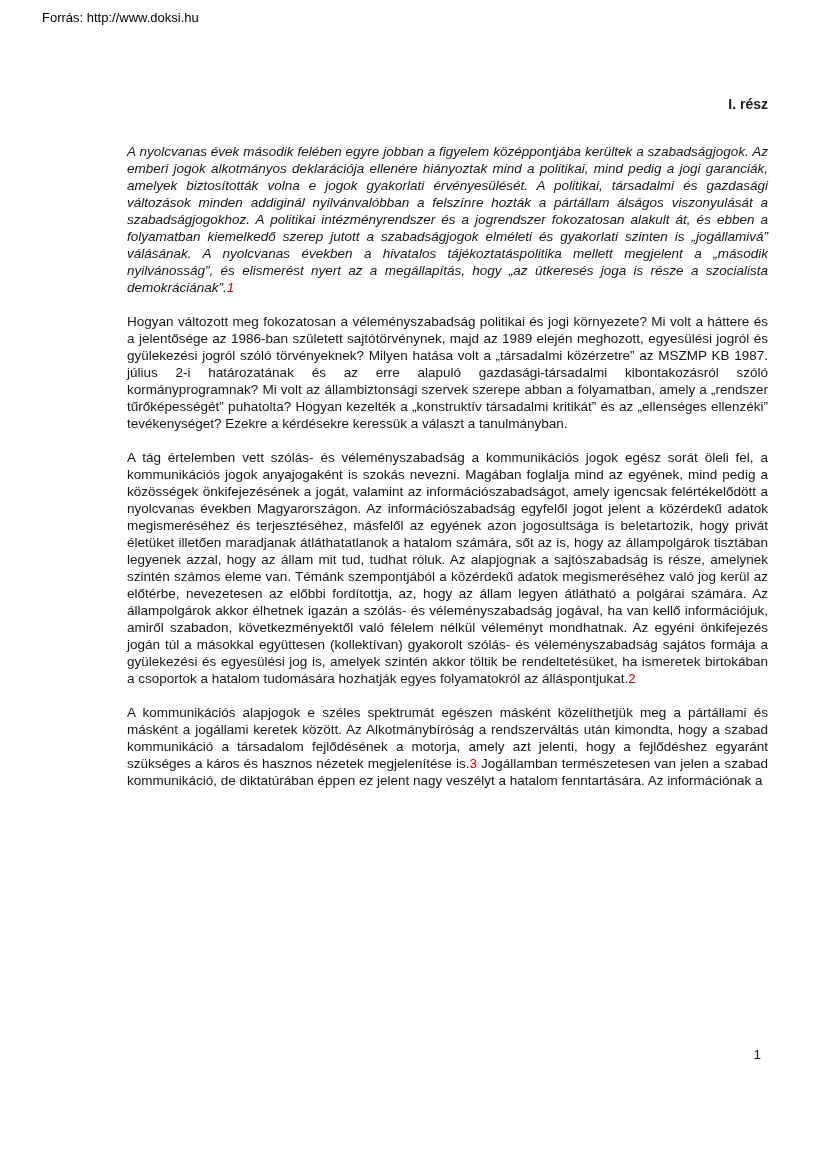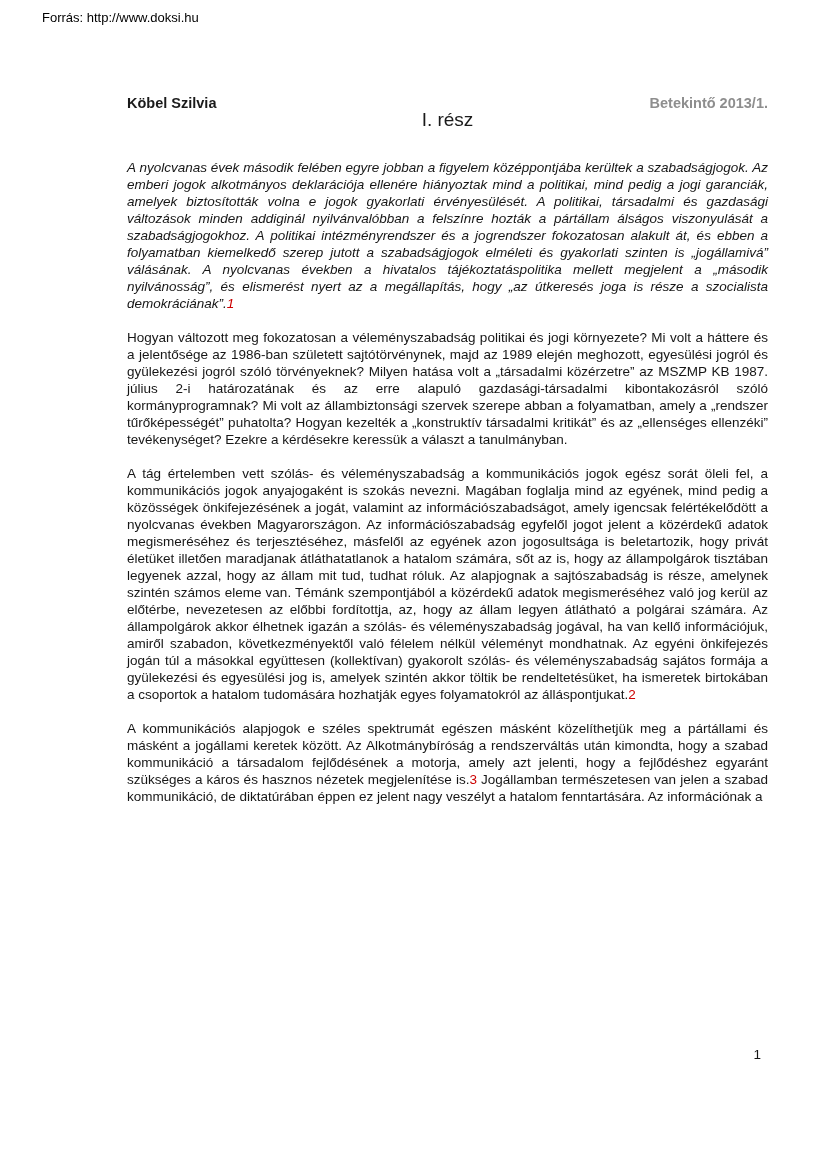--- a/index.html
+++ b/index.html
@@ -53,24 +53,24 @@
   .doc-subtitle {
     margin: 2px 0 0 0;
     font-size: 15px;
     line-height: 17px;
     font-weight: bold;
     text-align: center;
     color: #1a1a1a;
   }
   .doc-part {
     margin: 1px 0 0 0;
-    font-size: 19px;
+    font-size: 14px;
     line-height: 16px;
-    font-weight: normal;
-    text-align: center;
+    font-weight: bold;
+    text-align: right;
     color: #1a1a1a;
   }
   .body-p {
     margin: 0 0 17px 0;
     font-size: 13.5px;
     line-height: 17px;
     text-align: justify;
     color: #161616;
   }
   .body-p.first {
@@ -99,24 +99,20 @@
 </style>
 </head>
 <body>
 
 <div class="page">
 
   <div class="source-line">Forrás: http://www.doksi.hu</div>
 
   <div class="content">
 
-    <div class="byline-row">
-      <span class="author">Köbel Szilvia</span>
-      <span class="journal">Betekintő 2013/1.</span>
-    </div>
 
 
 
     <div class="doc-part">I. rész</div>
 
     <p class="body-p first"><span>A nyolcvanas évek második felében egyre jobban a figyelem középpontjába kerültek a szabadságjogok. Az emberi jogok alkotmányos deklarációja ellenére hiányoztak mind a politikai, mind pedig a jogi garanciák, amelyek biztosították volna e jogok gyakorlati érvényesülését. A politikai, társadalmi és gazdasági változások minden addiginál nyilvánvalóbban a felszínre hozták a pártállam álságos viszonyulását a szabadságjogokhoz. A politikai intézményrendszer és a jogrendszer fokozatosan alakult át, és ebben a folyamatban kiemelkedő szerep jutott a szabadságjogok elméleti és gyakorlati szinten is „jogállamivá” válásának. A nyolcvanas években a hivatalos tájékoztatáspolitika mellett megjelent a „második nyilvánosság”, és elismerést nyert az a megállapítás, hogy „az útkeresés joga is része a szocialista demokráciának”.</span><span class="fn">1</span></p>
 
     <p class="body-p"><span>Hogyan változott meg fokozatosan a véleményszabadság politikai és jogi környezete? Mi volt a háttere és a jelentősége az 1986-ban született sajtótörvénynek, majd az 1989 elején meghozott, egyesülési jogról és gyülekezési jogról szóló törvényeknek? Milyen hatása volt a „társadalmi közérzetre” az MSZMP KB 1987. július 2-i határozatának és az erre alapuló gazdasági-társadalmi kibontakozásról szóló kormányprogramnak? Mi volt az állambiztonsági szervek szerepe abban a folyamatban, amely a „rendszer tűrőképességét” puhatolta? Hogyan kezelték a „konstruktív társadalmi kritikát” és az „ellenséges ellenzéki” tevékenységet? Ezekre a kérdésekre keressük a választ a tanulmányban.</span></p>
 
 

